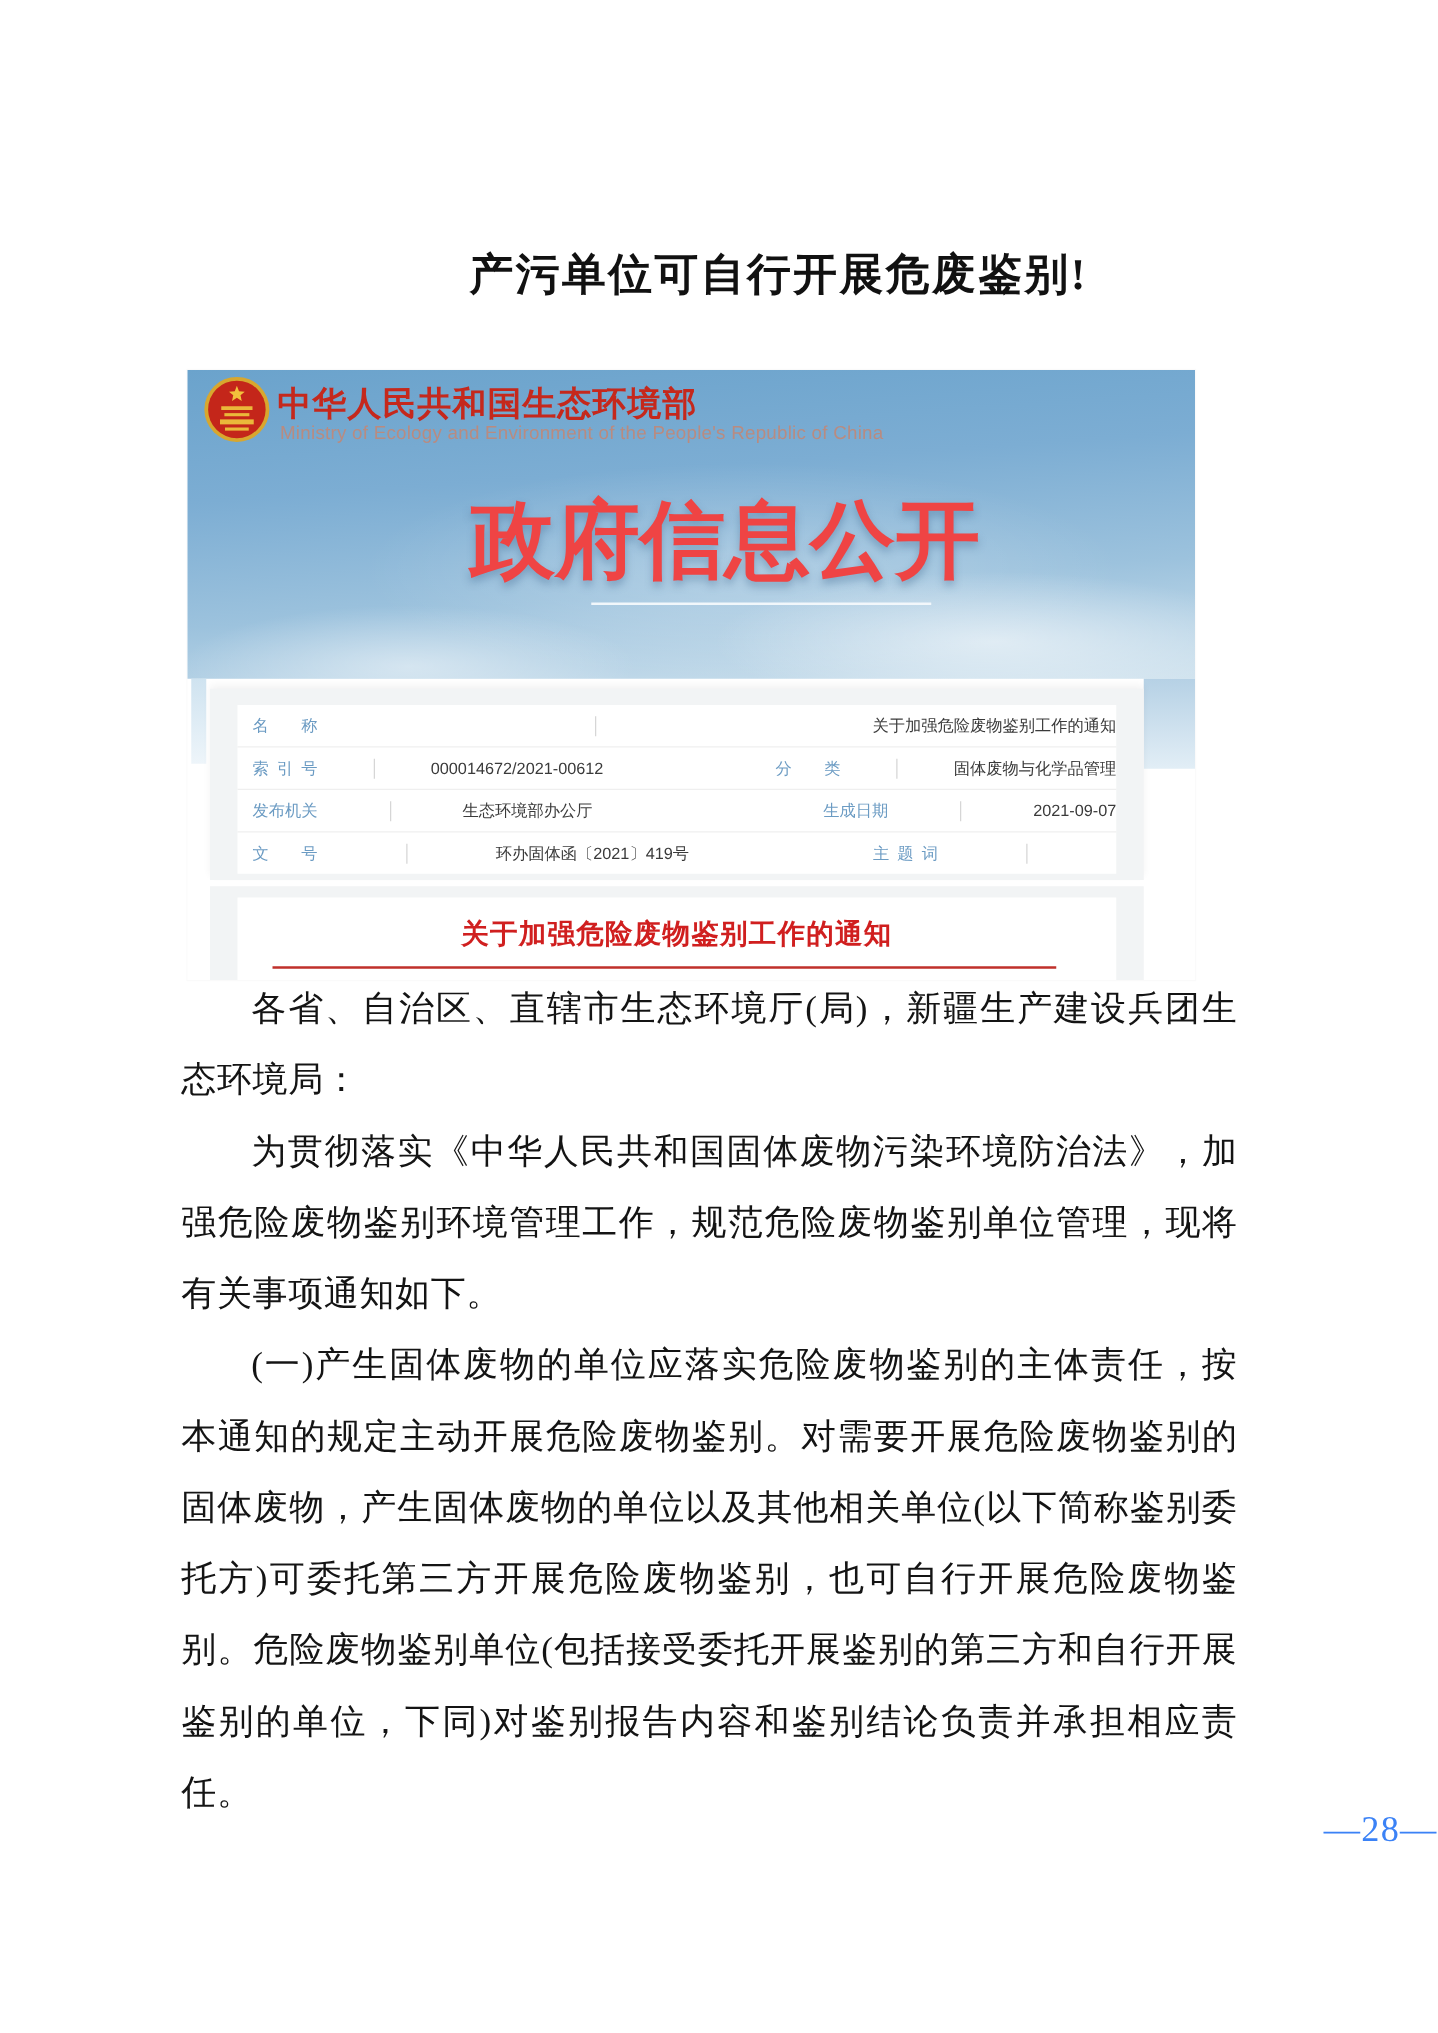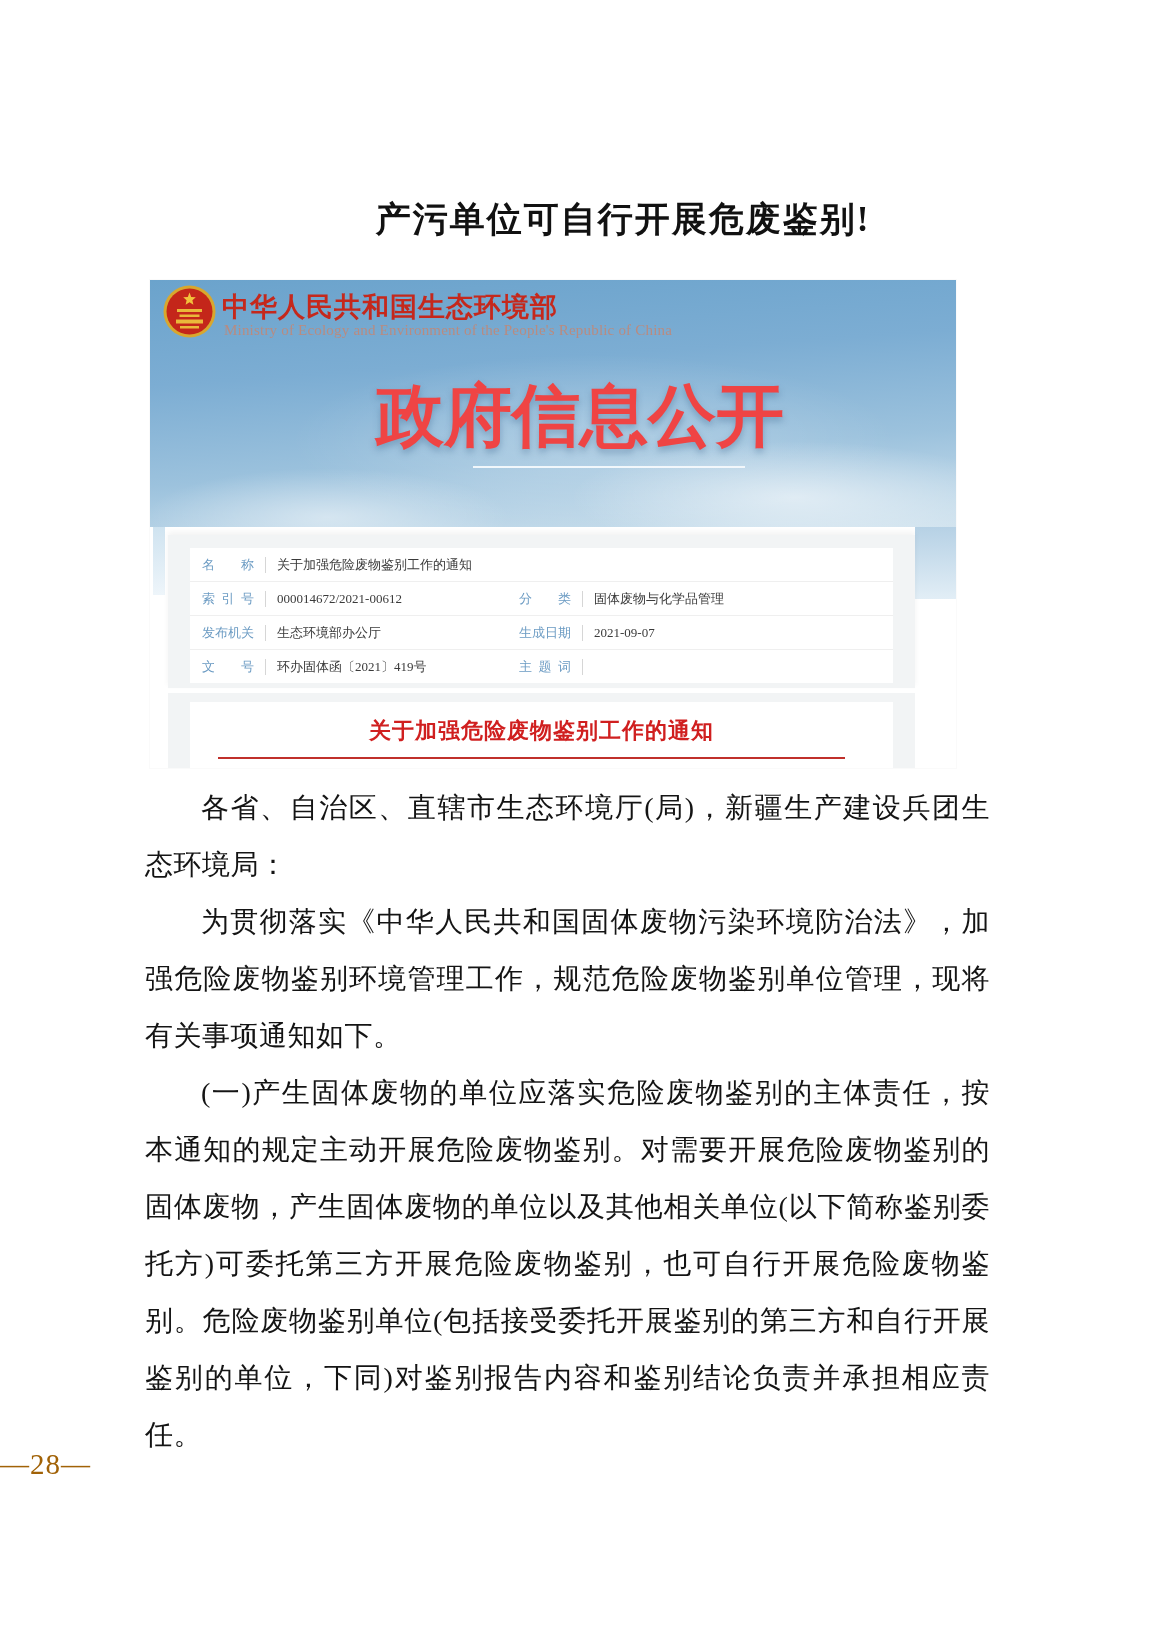--- a/index.html
+++ b/index.html
@@ -11,22 +11,22 @@
   }
   
   .doc-title {
     position:absolute; top:196px; left:0; width:100%;
     text-align:center; font-size:35px; font-weight:bold; color:#111;
     letter-spacing:2px;
     margin-left:48px;
   }
   
   .web-shot {
-    position:absolute; left:150px; top:280px; width:806px; height:488px;
-    background:#ffffff; font-family:Liberation Serif, serif;
+    position:absolute; left:150px; top:296px; width:806px; height:488px;
+    background:#ffffff; font-family:Liberation Sans, sans-serif;
     box-shadow:0 0 0 1px rgba(0,0,0,0.02);
   }
   .sky {
     position:absolute; left:0; top:0; width:806px; height:247px;
     background:
       radial-gradient(ellipse 320px 80px at 80% 88%, rgba(255,255,255,0.55), rgba(255,255,255,0) 70%),
       radial-gradient(ellipse 260px 70px at 22% 96%, rgba(255,255,255,0.45), rgba(255,255,255,0) 70%),
       radial-gradient(ellipse 420px 120px at 55% 65%, rgba(255,255,255,0.25), rgba(255,255,255,0) 72%),
       linear-gradient(176deg, #6ba3cc 0%, #7cadd3 35%, #9cc2dd 68%, #cfe2ee 100%);
   }
@@ -61,21 +61,21 @@
   .meta-card-outer {
     position:absolute; left:18px; top:255px; width:747px; height:153px;
     background:#f2f4f5; box-shadow:0 -3px 6px rgba(0,0,0,0.05);
   }
   .meta-table {
     position:absolute; left:22px; top:13px; width:703px; height:135px;
     background:#ffffff; display:flex; flex-direction:column;
   }
   .meta-row {
     flex:1 1 0; display:flex; align-items:center; padding-left:12px;
-    border-top:1px solid #efefef; font-size:13px;
+    border-top:1px solid #efefef; font-size:13px;justify-content:space-between;
   }
   .meta-row:first-child { border-top:none; }
   .meta-label {
     display:inline-block; width:52px; color:#6b9bc3;
     text-align:justify; text-align-last:justify; flex:0 0 auto;
   }
   .meta-sep { width:1px; height:16px; background:#d6d6d6; margin:0 11px; flex:0 0 auto; }
   .meta-value { color:#3a3a3a; flex:0 0 auto; }
   .meta-value.v1 { width:240px; }
   .meta-label.l2 { margin-left:2px; }
@@ -99,21 +99,21 @@
   
   .body-text {
     position:absolute; left:145px; top:779px; width:845px;
     font-size:28px; line-height:57px; color:#141414;
     text-align:justify; letter-spacing:0.5px;
   }
   .body-text p { text-indent:2em; margin:0; }
   
   .page-number {
     position:absolute; left:0; top:1448px; width:100%;
-    text-align:left; font-size:29px; color:#a16207; letter-spacing:1px;
+    text-align:right; font-size:29px; color:#3b82f6; letter-spacing:1px;padding-left:47px;
   }
 </style>
 </head>
 <body>
 
 <div class="page">
 
   <div class="doc-title">产污单位可自行开展危废鉴别!</div>
 
   <div class="web-shot">

